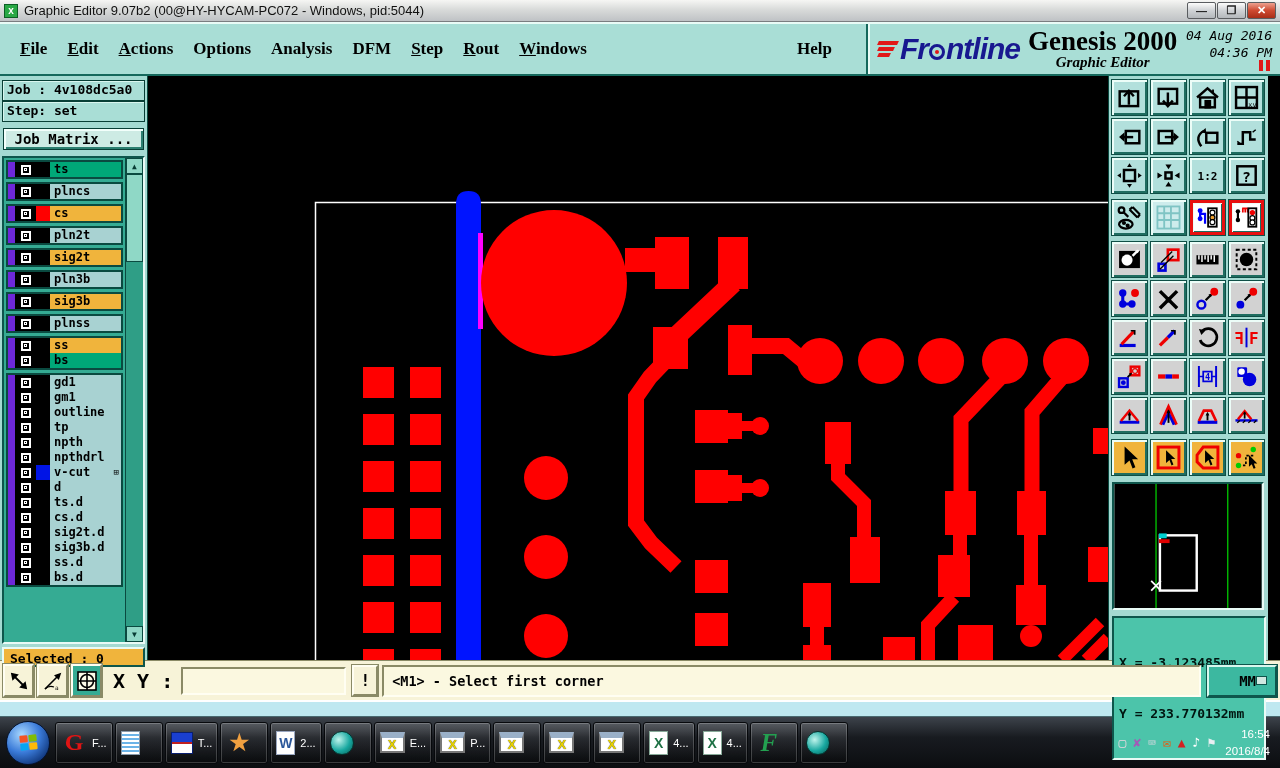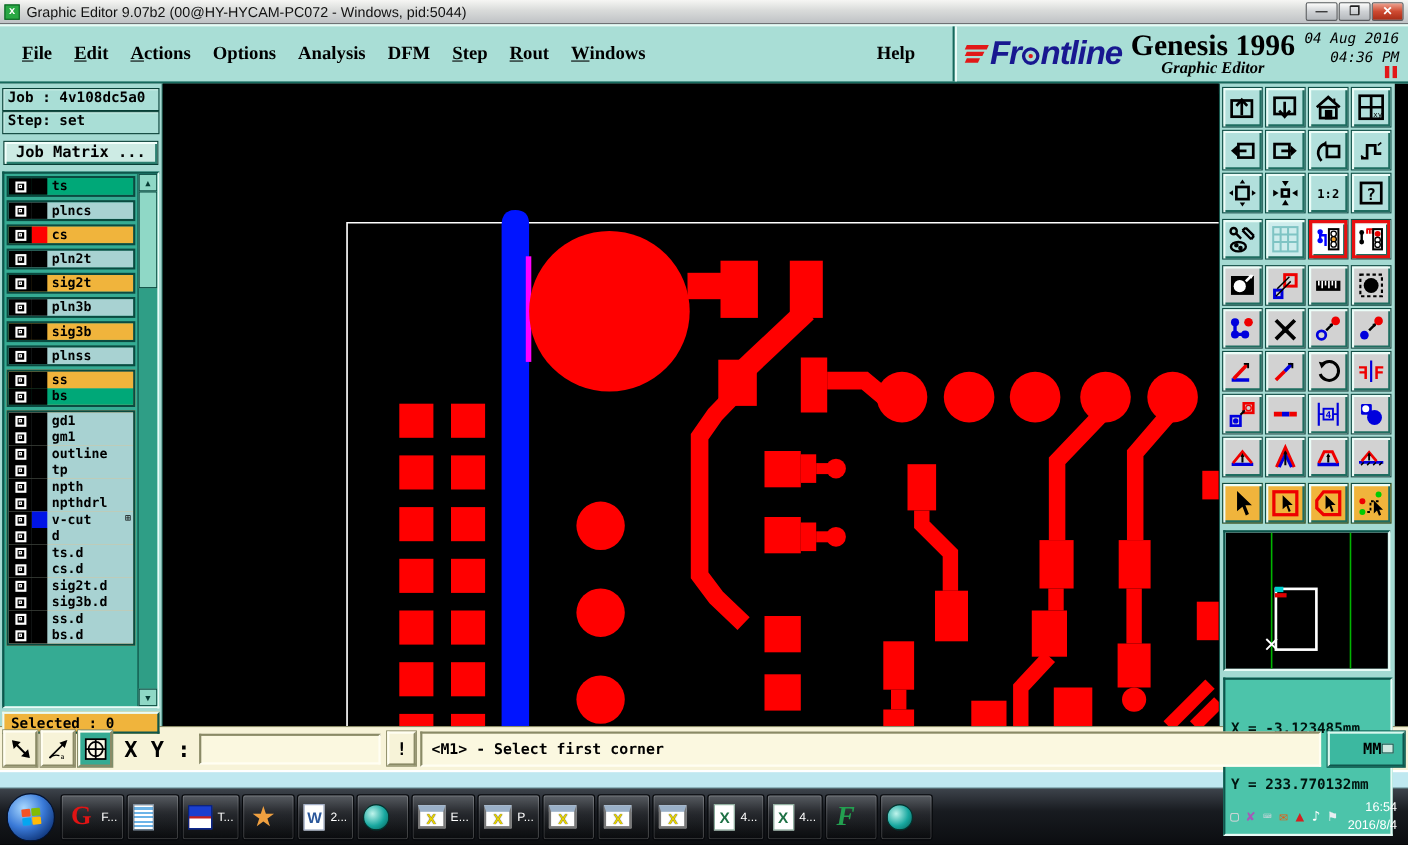--- a/index.html
+++ b/index.html
@@ -52,21 +52,21 @@
 
 
 #leftpanel { width:148px; background:#a4dad2; border-right:1px solid #0b4a40; padding:4px 2px 0 2px; }
 .jobbox { border:1px solid #083f36; box-shadow:inset 1px 1px 0 #d9f6ef; background:#a9ded6;
   font-weight:bold; font-size:13px; padding:1px 4px; height:21px; white-space:pre; }
 #matrixbtn { margin:6px 1px 6px 1px; height:22px; background:#cdebe4; text-align:center;
   font-weight:bold; font-size:14px; line-height:20px;
   border:1px solid #083f36; box-shadow:inset 2px 2px 0 #f2fffb, inset -2px -2px 0 #2c8071; }
 #layerwrap { position:relative; height:488px; background:#35ab93; padding:2px 20px 2px 2px;
   border:2px solid; border-color:#0e564c #e9fbf6 #e9fbf6 #0e564c; overflow:hidden; }
-.lgroup { border:2px solid #0a4a40; background:#fdba74; margin-bottom:3px; }
+.lgroup { border:2px solid #0a4a40; background:#6d28d9; margin-bottom:3px;padding-left:7px; }
 .lrow { display:flex; height:15px; align-items:stretch; cursor:default; }
 .lchk { width:21px; background:#000; display:flex; align-items:center; justify-content:center; }
 .cb { width:10px; height:10px; border:2px solid #fff; background:#000; position:relative; }
 .cb::after { content:""; position:absolute; inset:1.5px; border:1.5px solid #fff; }
 .lsw { width:14px; }
 .sw-black{background:#000;} .sw-red{background:#f00;} .sw-blue{background:#0014e6;}
 .lname { flex:1; font-weight:bold; font-size:12px; line-height:15px; padding-left:4px; color:#000; }
 .lmark { font-size:9px; line-height:15px; padding-right:2px; color:#000; }
 .bg-green{background:#00a878;} .bg-cyan{background:#a8d2d2;} .bg-orange{background:#f0b43c;}
 .bg-slate{background:#8ca6b6;} .bg-gray{background:#c6c6c6;}
@@ -187,21 +187,21 @@
   <div id="brand">
     <div id="flogo">
       <span class="fbars">
           <i></i>
           <i></i>
           <i></i>
         </span>
       <span class="ftext"><span>Fr</span><span class="o-ring"><i></i></span><span>ntline</span></span>
     </div>
     <div id="gen2000">
-      <div class="g1">Genesis 1996</div>
+      <div class="g1">Genesis 2000</div>
       <div class="g2">Graphic Editor</div>
     </div>
     <div id="hdate">
       <div>04 Aug 2016</div>
       <div>04:36 PM</div>
     </div>
     <div id="pausebars">
         <i></i>
         <i></i>
       </div>

